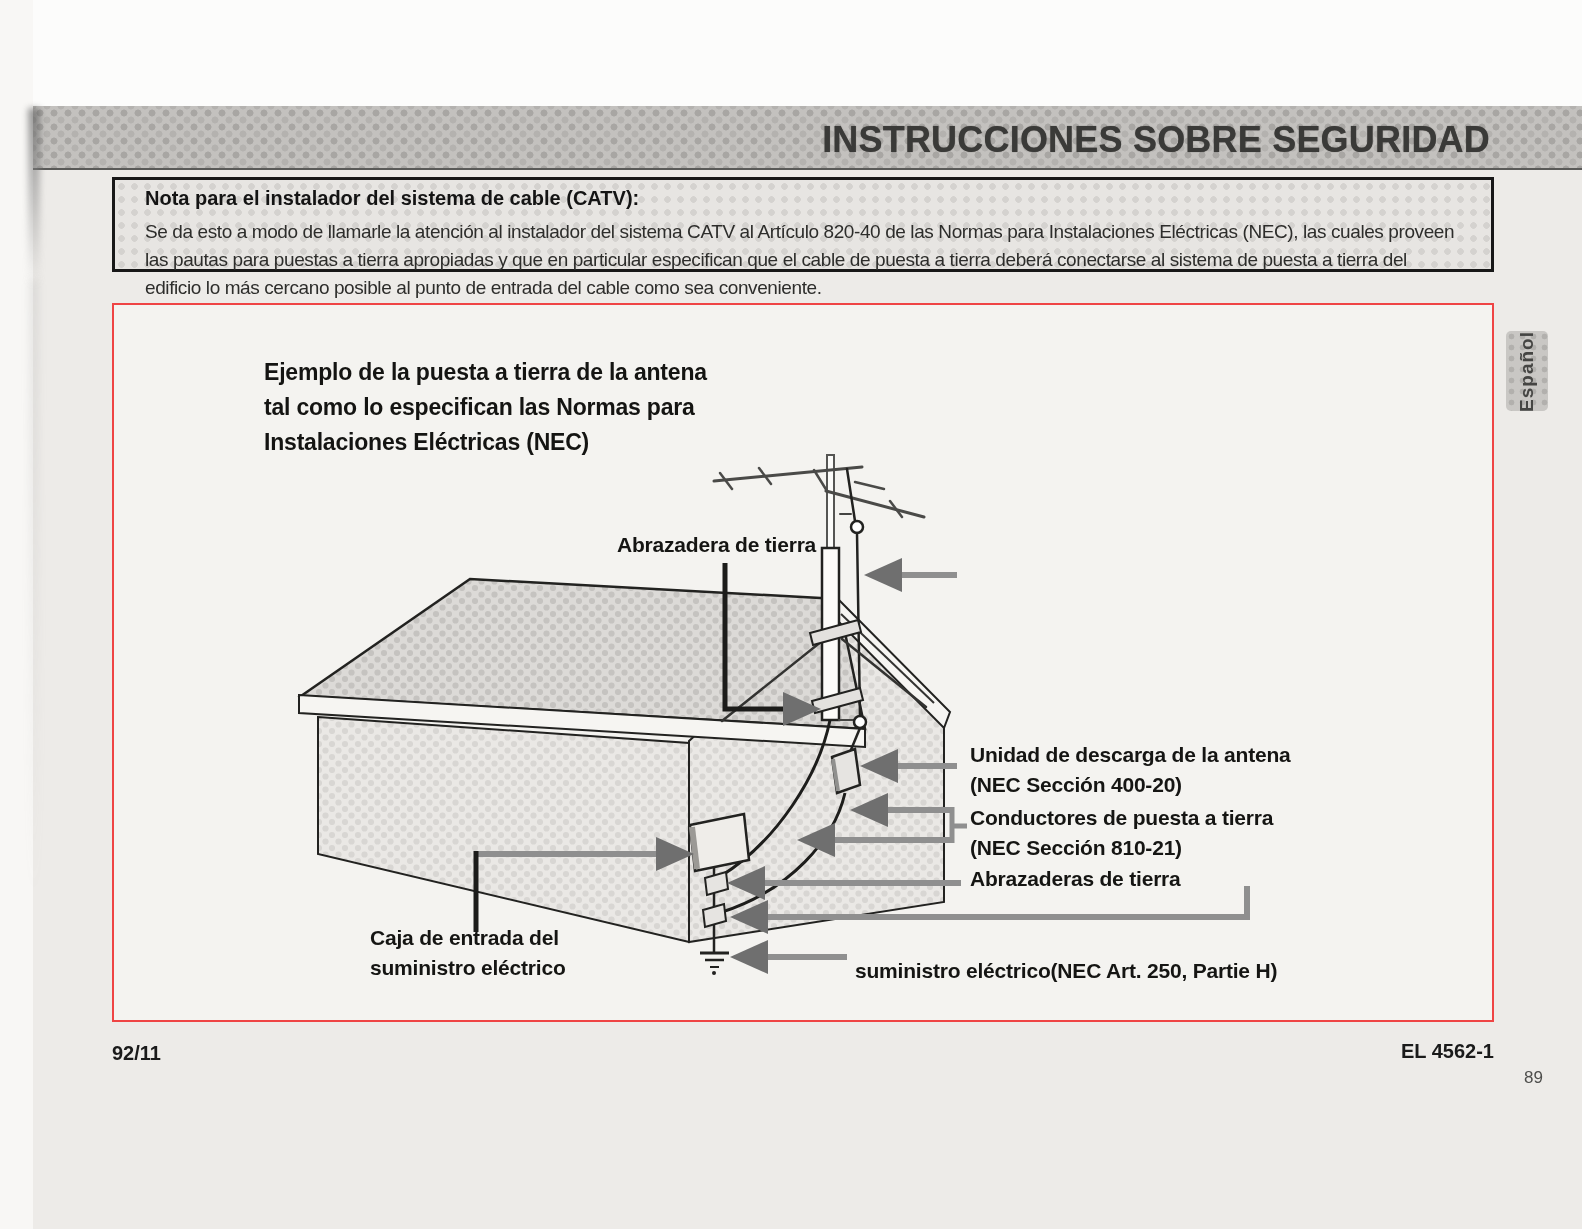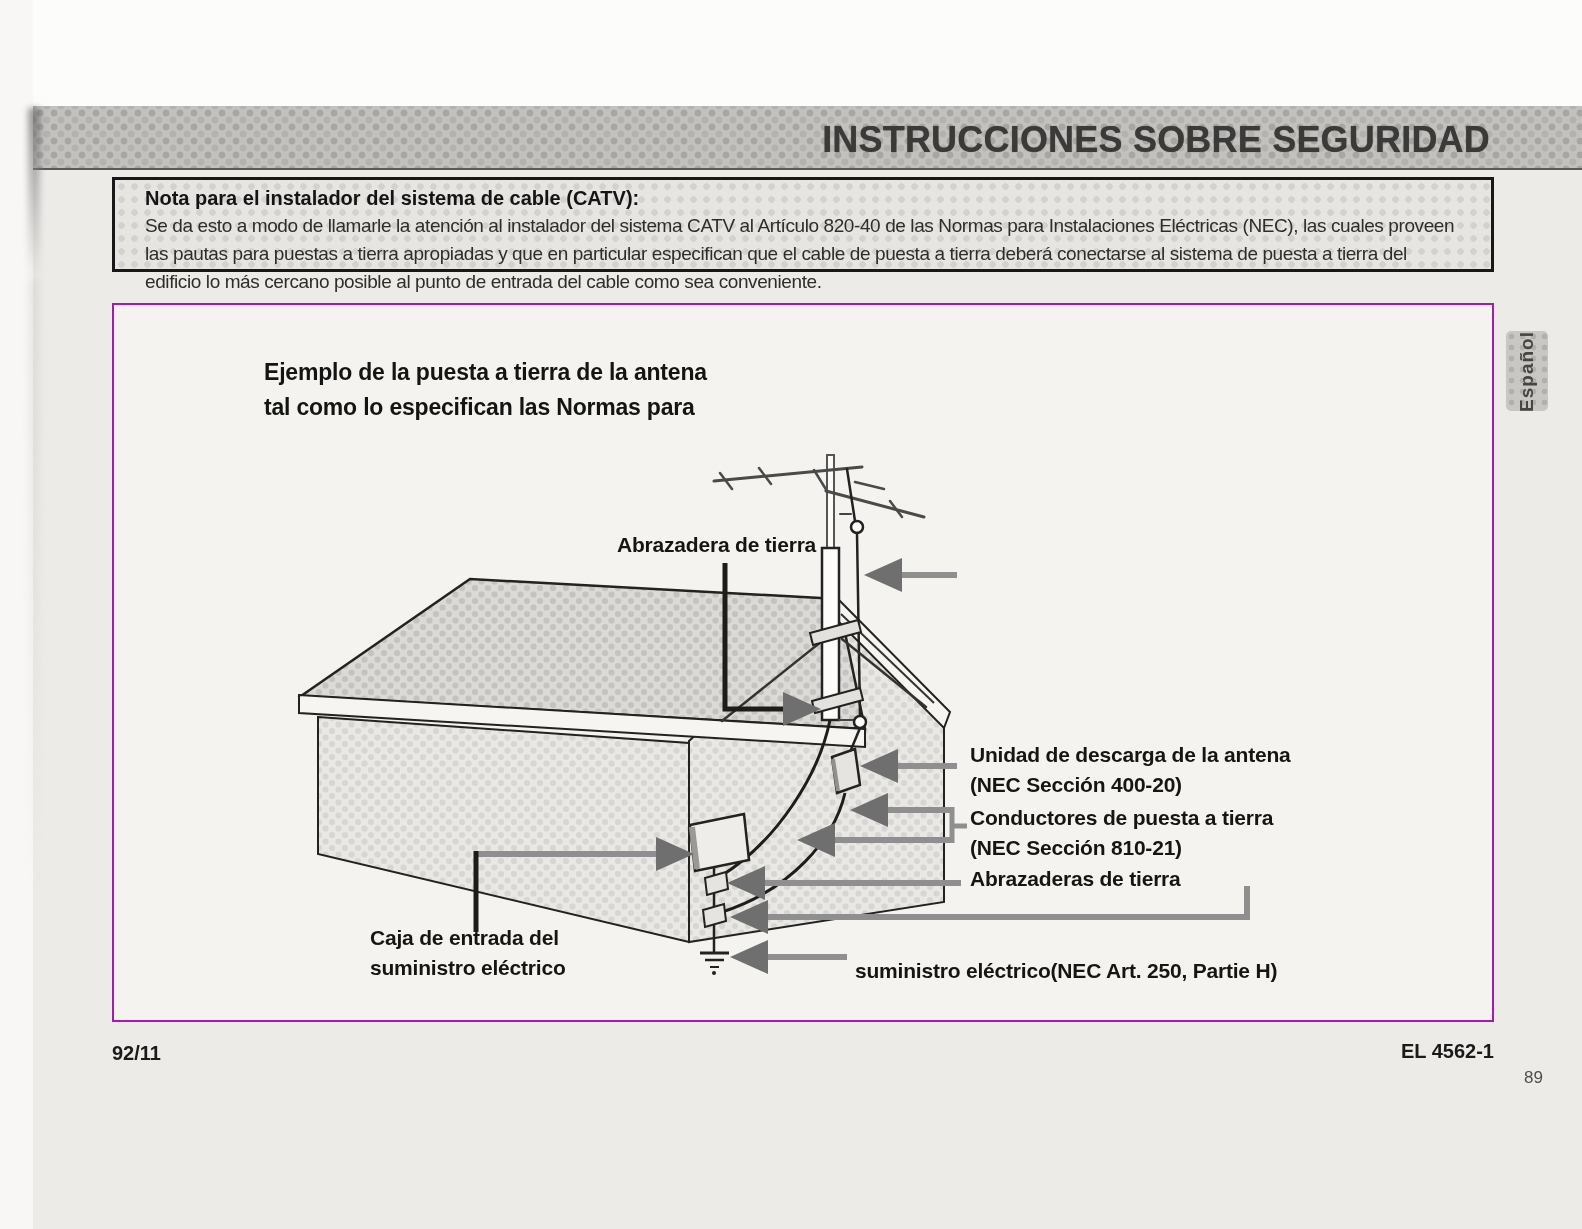--- a/index.html
+++ b/index.html
@@ -36,26 +36,26 @@
   
   .note-box{
     position:absolute;left:112px;top:177px;width:1382px;height:95px;box-sizing:border-box;
     border:3px solid #181818;
     background-color:#e7e5e2;
     background-image:radial-gradient(circle,#d4d2cf 3px, transparent 3.6px);
     background-size:13px 13px;
     padding:7px 28px 0 30px;
   }
   .note-title{font-size:20px;font-weight:bold;color:#141414;}
-  .note-body{font-size:19px;line-height:28px;letter-spacing:-0.4px;color:#2d2d2b;margin-top:2px;}
+  .note-body{font-size:19px;line-height:28px;letter-spacing:-0.4px;color:#2d2d2b;margin-top:8px;}
 
   
   .diagram-box{
     position:absolute;left:112px;top:303px;width:1382px;height:719px;box-sizing:border-box;
-    border:2px solid #a21caf;background:#f4f3f0;
+    border:2px solid #ef4444;background:#f4f3f0;
   }
   .diagram-box svg{position:absolute;left:0;top:0;}
   .dlabel{position:absolute;font-size:21px;font-weight:bold;color:#151513;white-space:nowrap;letter-spacing:-0.2px;}
   .dtitle{position:absolute;left:150px;top:50px;font-size:23px;font-weight:bold;line-height:35px;color:#141412;letter-spacing:-0.2px;}
 
   
   .lang-tab{
     position:absolute;left:1506px;top:331px;width:42px;height:80px;border-radius:5px;
     background-color:#c9c7c4;
     background-image:radial-gradient(circle,#b2b0ad 2.6px, transparent 3.2px);
@@ -189,20 +189,21 @@
 
         <line x1="362" y1="549" x2="544" y2="549" stroke="#8f8f8f" stroke-width="6"></line>
         <polygon points="580,549 542,532 542,566" fill="#6f6f6f"></polygon>
         <line x1="362" y1="546" x2="362" y2="627" stroke="#1c1c1a" stroke-width="5"></line>
       </g>
     </svg>
 
     <div class="dtitle">
       <div>Ejemplo de la puesta a tierra de la antena</div>
       <div>tal como lo especifican las Normas para</div>
+      <div>Instalaciones Eléctricas (NEC)</div>
     </div>
 
     <div class="dlabel" style="left:503px;top:228px;">Abrazadera de tierra</div>
     <div class="dlabel" style="left:856px;top:438px;">Unidad de descarga de la antena</div>
     <div class="dlabel" style="left:856px;top:468px;">(NEC Sección 400-20)</div>
     <div class="dlabel" style="left:856px;top:501px;">Conductores de puesta a tierra</div>
     <div class="dlabel" style="left:856px;top:531px;">(NEC Sección 810-21)</div>
     <div class="dlabel" style="left:856px;top:562px;">Abrazaderas de tierra</div>
     <div class="dlabel" style="left:256px;top:621px;">Caja de entrada del</div>
     <div class="dlabel" style="left:256px;top:651px;">suministro eléctrico</div>

